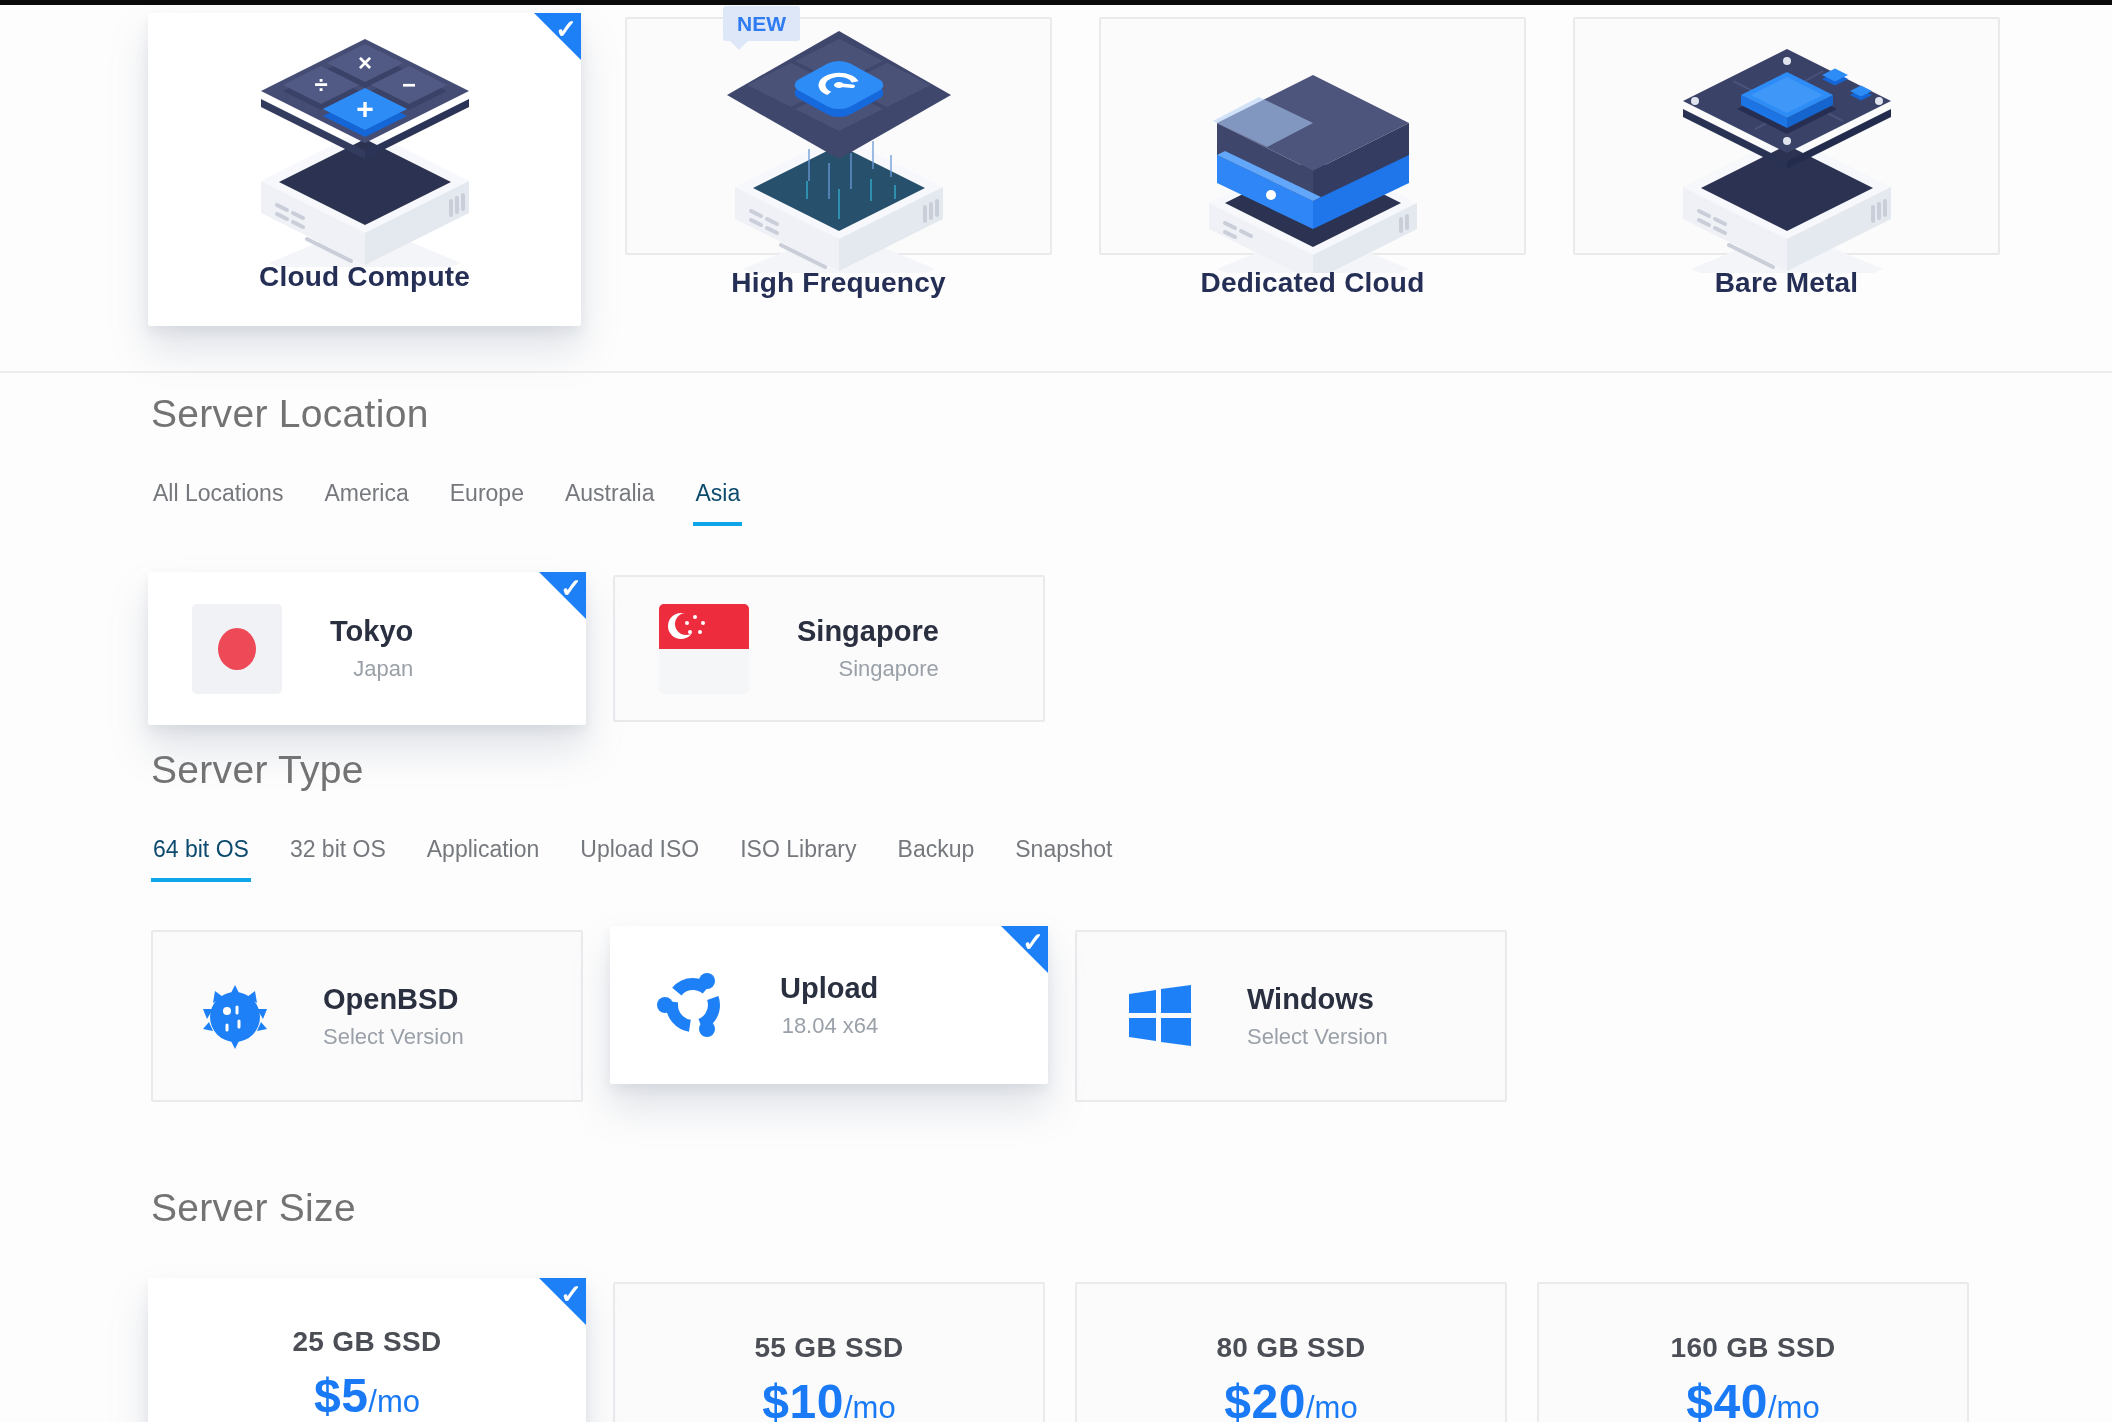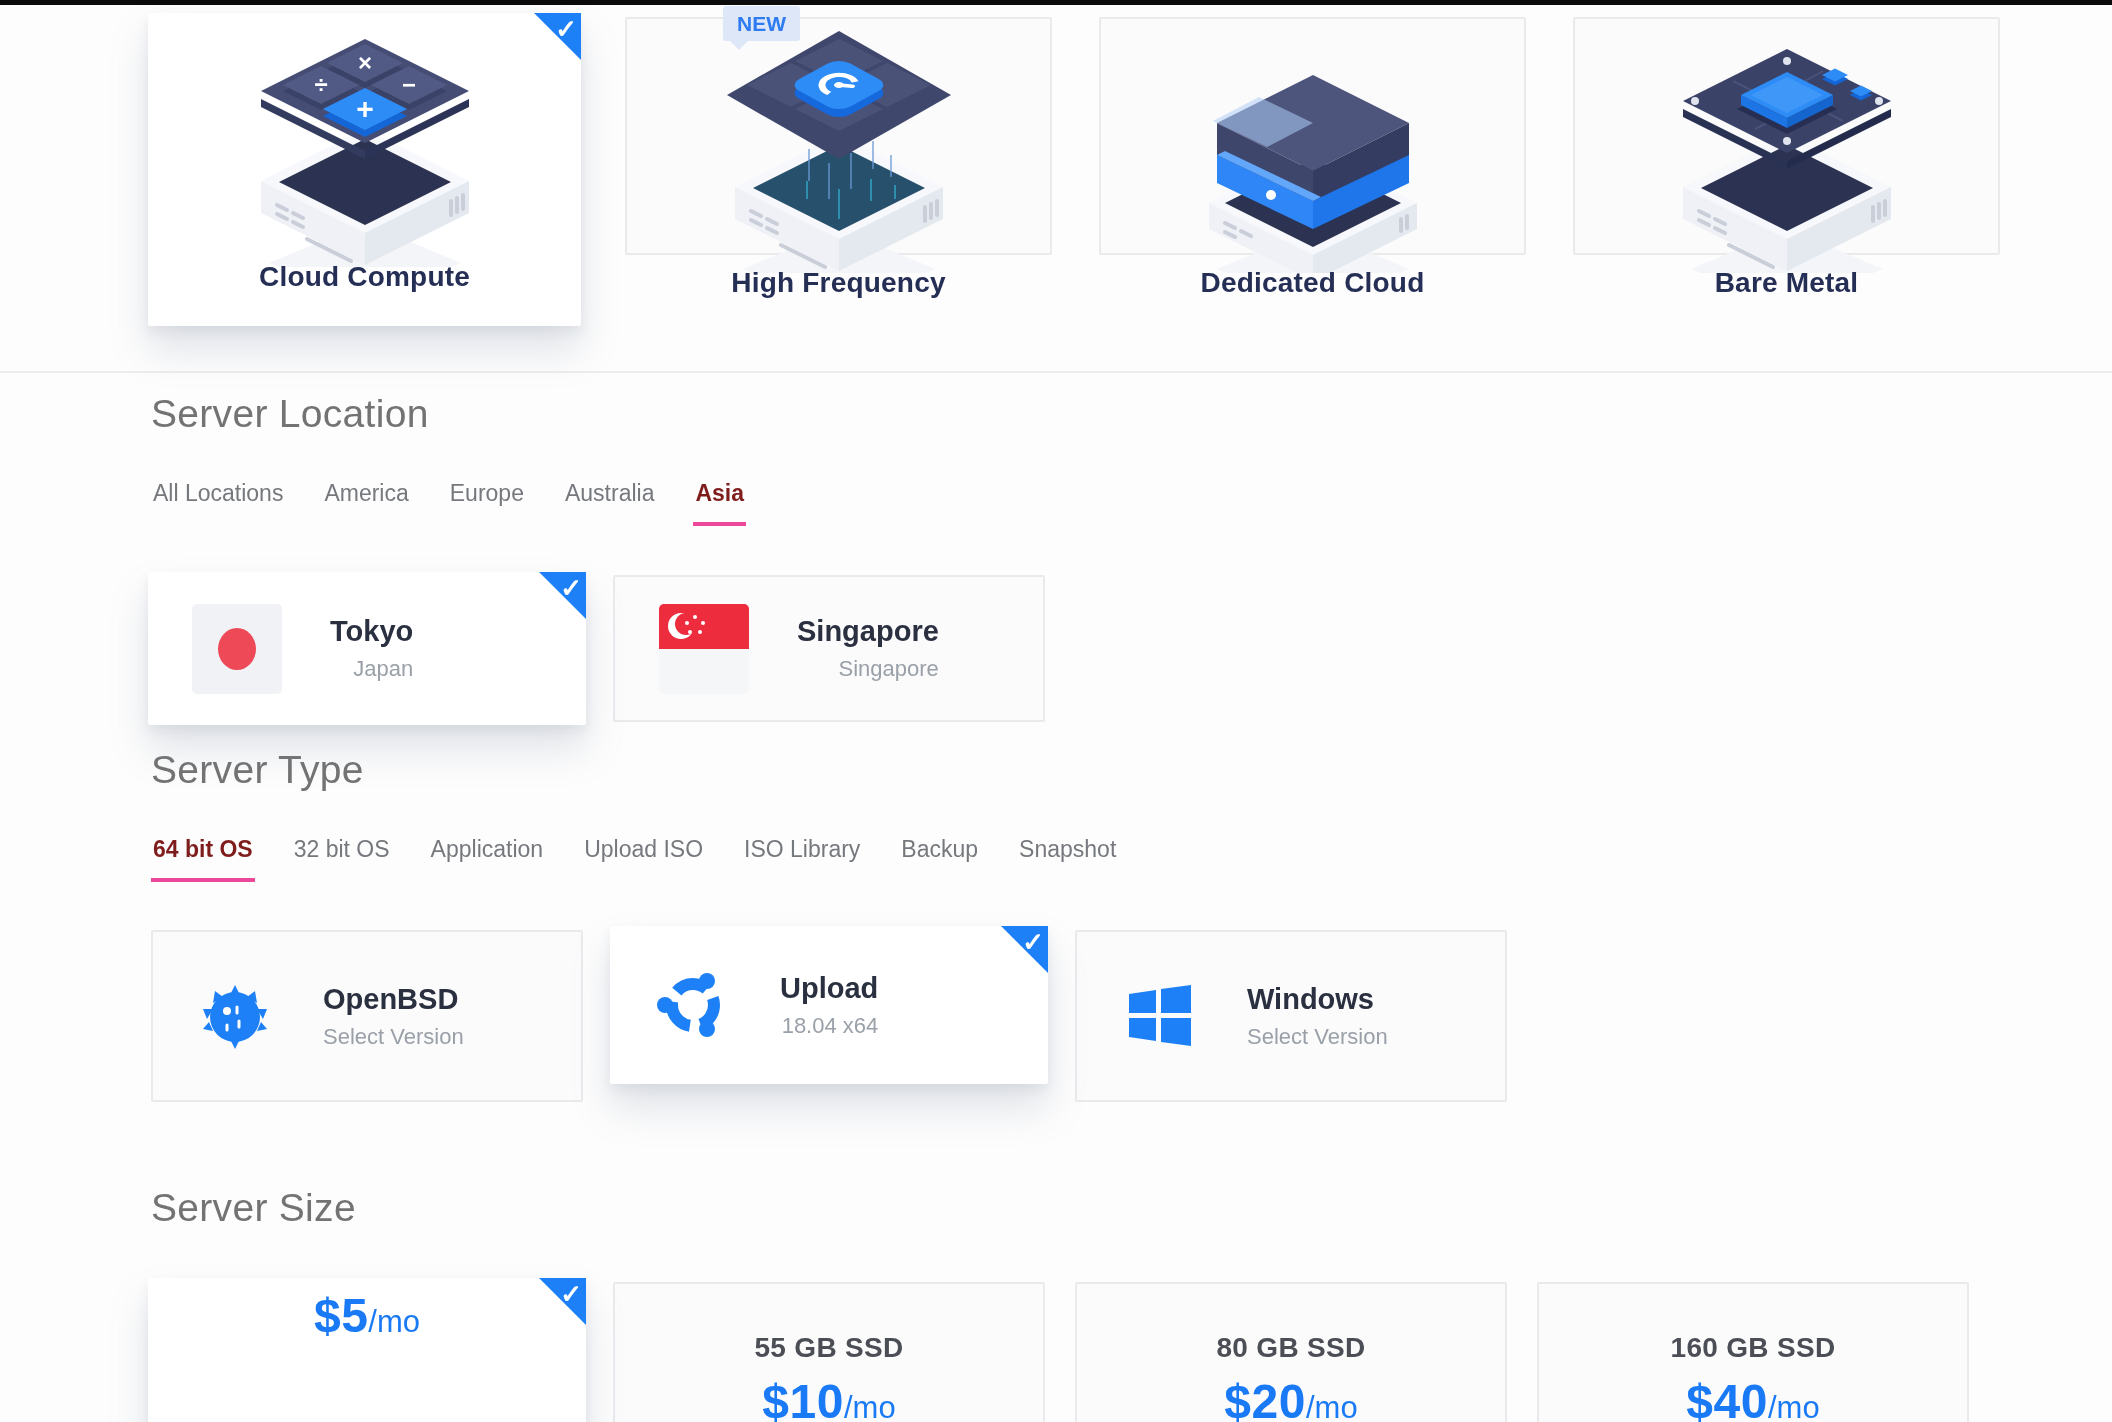--- a/index.html
+++ b/index.html
@@ -22,21 +22,21 @@
   h2.sec-heading {
     font-size:39px; font-weight:400; color:#737373; line-height:44px; letter-spacing:.3px;
   }
 
   
   .tabs { display:flex; align-items:flex-start; margin-top:44px; }
   .tab {
     font-size:23px; color:#75787d; margin-right:37px; padding:0 2px 15px 2px;
     cursor:pointer; white-space:nowrap;
   }
-  .tab.active { color:#7f1d1d; font-weight:700; border-bottom:4px solid #ec4899; }
+  .tab.active { color:#0c4a6e; font-weight:400; border-bottom:4px solid #0ea5e9; }
 
   
   .card {
     position:relative;
     background:#fbfbfc;
     border:2px solid #e9eaec;
     border-radius:2px;
   }
   .card.selected {
     background:#ffffff;
@@ -418,20 +418,21 @@
 
 <div class="section sec-size">
   <h2 class="sec-heading">Server Size</h2>
 
   <div class="row row-sizes">
 
     <div class="card size-card selected">
       <div class="ribbon">
         <span class="ribbon-check">✓</span>
       </div>
+      <div class="size-storage">25 GB SSD</div>
       <div class="size-price">
         <span class="amount">$5</span>
           <span class="period">/mo</span>
       </div>
 
     </div>
 
     <div class="card size-card">
       <div class="size-storage">55 GB SSD</div>
       <div class="size-price">

